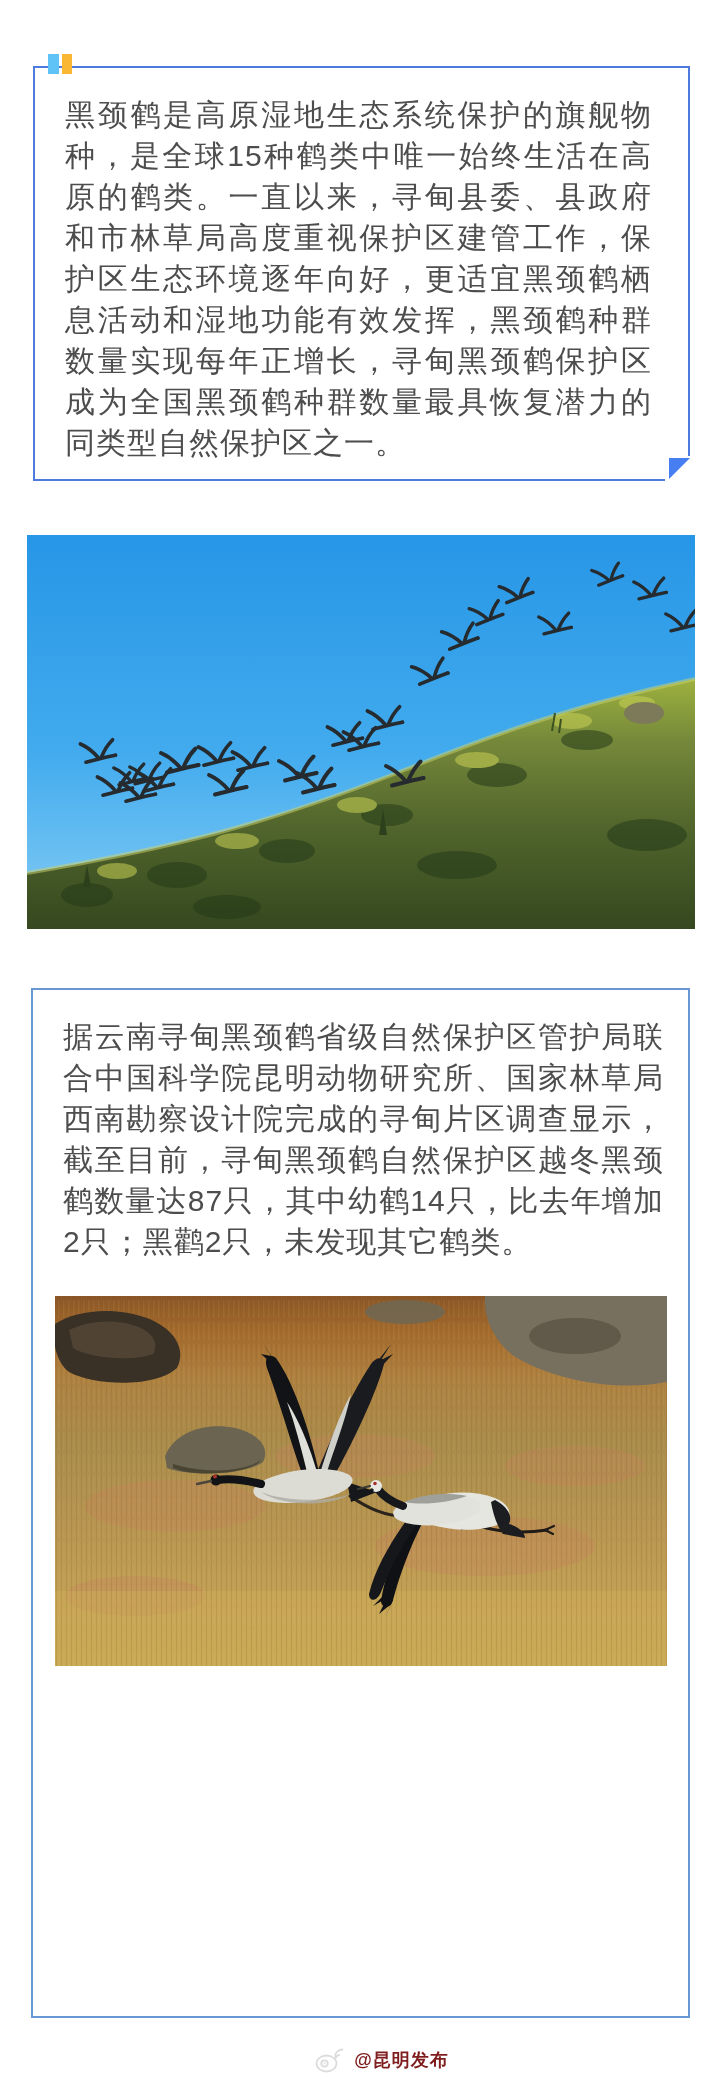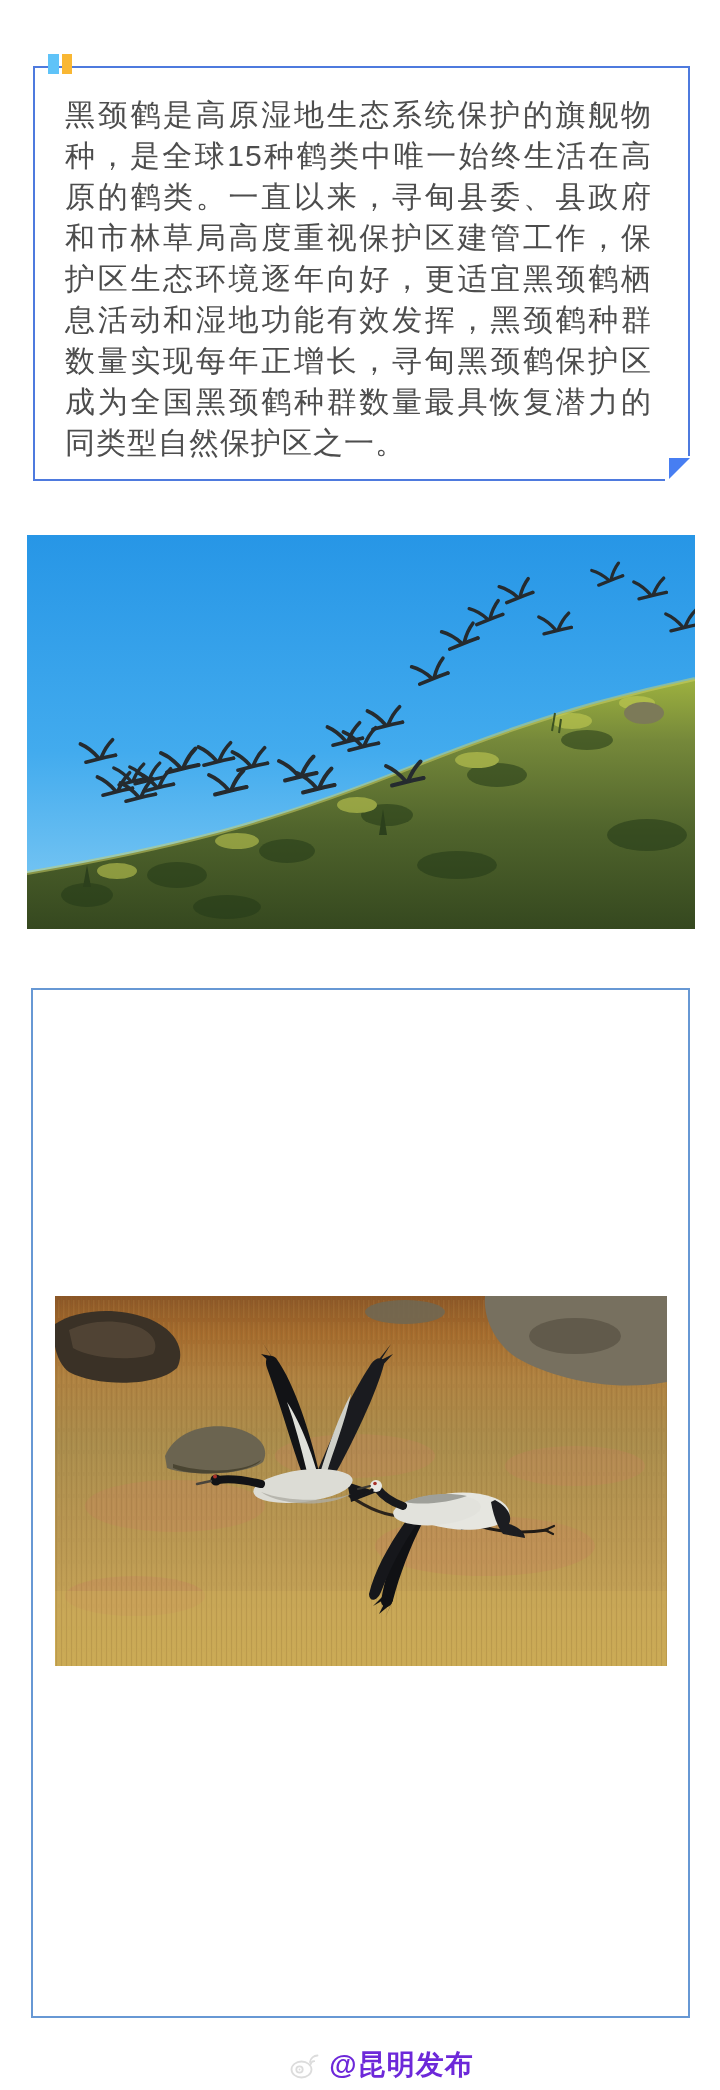--- a/index.html
+++ b/index.html
@@ -67,22 +67,22 @@
   }
   svg{display:block;}
   
   .watermark{
     position:absolute;left:0;right:0;top:2038px;
     display:flex;align-items:center;justify-content:center;
     gap:7px;
     transform:translateX(14px);
   }
   .watermark-text{
-    color:#6d28d9;
-    font-size:28px;
+    color:#7f1d1d;
+    font-size:18px;
     letter-spacing:1px;
     font-weight:bold;
   }
 </style>
 </head>
 <body>
 
 <div class="page">
 
   <div class="accent-bar blue"></div>
@@ -166,20 +166,21 @@
         <use href="#bird" transform="translate(492,62) scale(1.3) rotate(-8)"></use>
         <use href="#bird" transform="translate(530,95) scale(1.3)"></use>
         <use href="#bird" transform="translate(583,45) scale(1.2) rotate(-8)"></use>
         <use href="#bird" transform="translate(625,60) scale(1.3)"></use>
         <use href="#bird" transform="translate(657,92) scale(1.3)"></use>
       </g>
     </svg>
   </div>
 
   <div class="survey-box">
+    <p class="cn-para para1">据云南寻甸黑颈鹤省级自然保护区管护局联合中国科学院昆明动物研究所、国家林草局西南勘察设计院完成的寻甸片区调查显示，截至目前，寻甸黑颈鹤自然保护区越冬黑颈鹤数量达87只，其中幼鹤14只，比去年增加2只；黑鹳2只，未发现其它鹤类。</p>
 
     <div class="photo2">
       <svg width="612" height="370" viewBox="0 0 612 370" xmlns="http://www.w3.org/2000/svg">
         <defs>
           <linearGradient id="g-field" x1="0" y1="0" x2="0" y2="1">
             <stop offset="0%" stop-color="#8a5526"></stop>
             <stop offset="10%" stop-color="#a46a2c"></stop>
             <stop offset="22%" stop-color="#ae8040"></stop>
             <stop offset="40%" stop-color="#a98c4c"></stop>
             <stop offset="62%" stop-color="#b79551"></stop>

